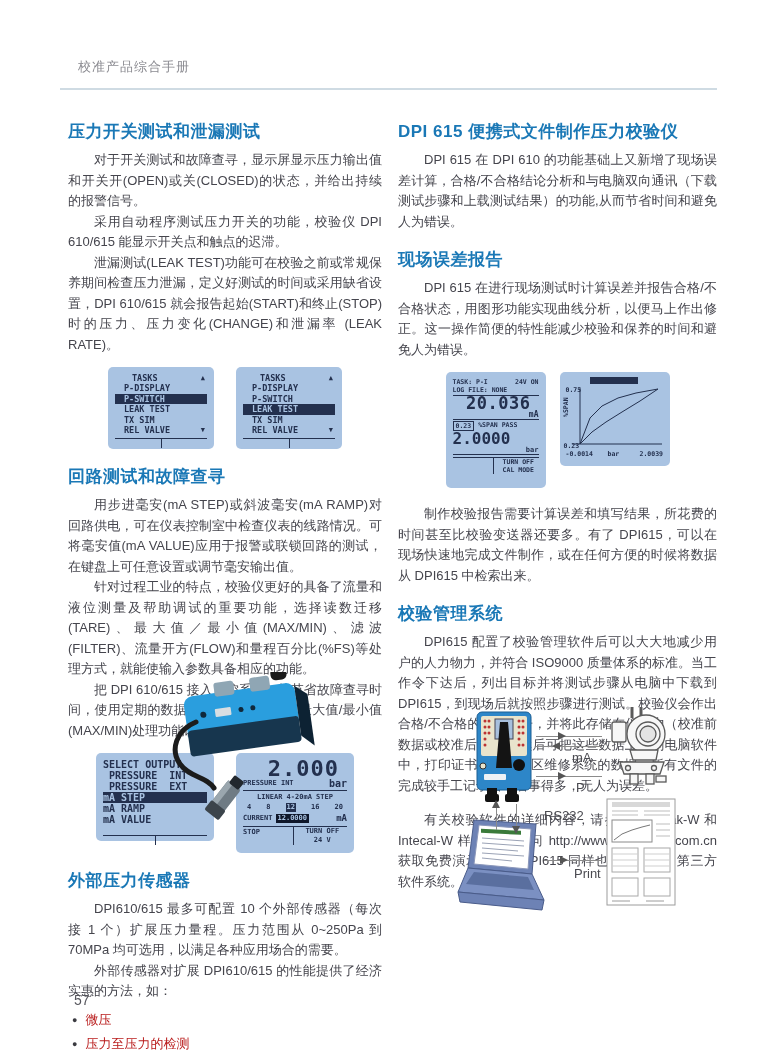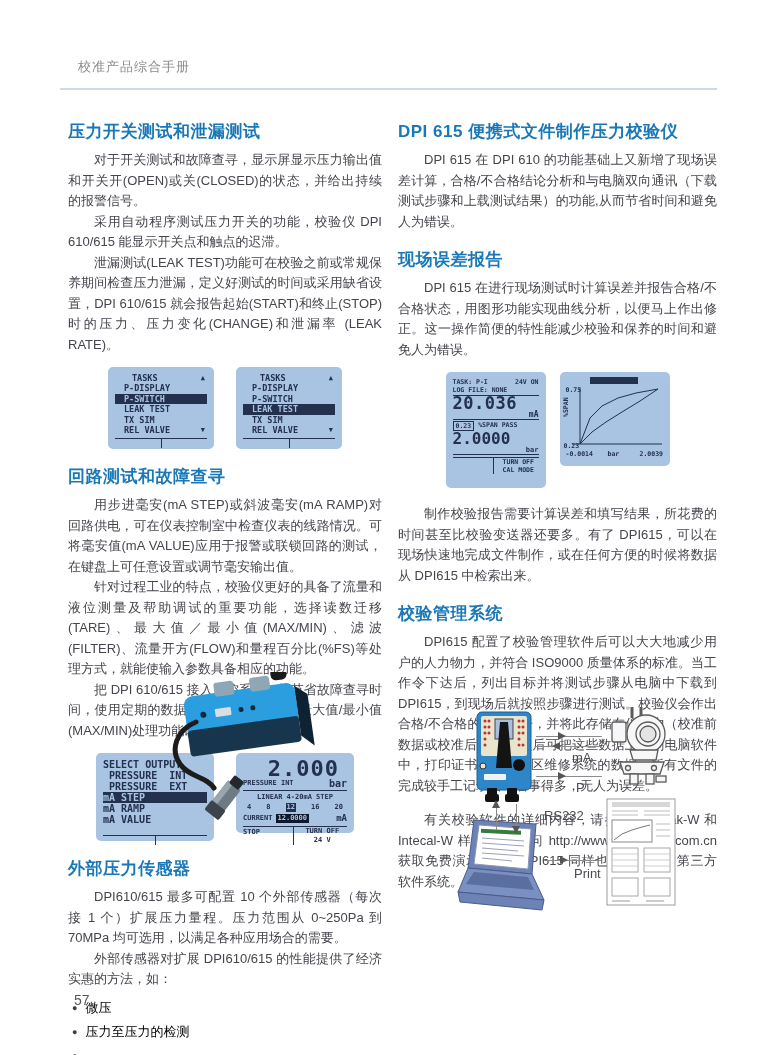--- a/index.html
+++ b/index.html
@@ -37,52 +37,52 @@
   .lcd-menu .hl { background:#23304e; color:#a9c3e2; }
   .lcd-menu .arrow { position:absolute; right:2px; top:0; font-size:7px; }
   .softkey { border-top:1px solid #23304e; height:9px; position:relative; margin-top:3px; }
   .softkey .tick { position:absolute; left:50%; top:0; width:1px; height:9px; background:#23304e; }
 
   .lcd-select { width:118px; height:88px; font-size:10px; line-height:11px; }
   .lcd-select .mrow { white-space:pre; }
   .lcd-select .hl { background:#23304e; color:#a9c3e2; }
   .lcd-select .softkey { margin-top:10px; }
 
-  .lcd-value { width:118px; height:80px; font-size:7px; line-height:9px; position:relative; }
+  .lcd-value { width:118px; height:100px; font-size:7px; line-height:9px; position:relative; }
   .bigval { font-size:22px; line-height:20px; text-align:right; letter-spacing:1px; padding-right:8px; }
   .val-sub { display:flex; justify-content:space-between; align-items:flex-end; border-bottom:1px solid #23304e; padding-bottom:2px; margin-bottom:2px; }
   .val-sub .unit { font-size:10px; }
   .mode-line { text-align:center; margin-top:1px; }
   .steps { display:flex; justify-content:space-between; padding:1px 4px; }
   .steps .hl { background:#23304e; color:#a9c3e2; padding:0 1px; }
   .cur-line { display:flex; align-items:center; gap:3px; padding:1px 0; }
   .cur-line .hl { background:#0f172a; color:#a9c3e2; padding:0 2px; }
   .cur-line .unit { font-size:9px; margin-left:auto; }
   .lcd-foot { display:flex; border-top:1px solid #23304e; margin-top:2px; }
   .lcd-foot .fl { flex:1; padding-top:1px; }
   .lcd-foot .fr { flex:1; border-left:1px solid #23304e; padding-left:4px; text-align:center; }
 
   .lcd-report { width:100px; height:116px; font-size:6.5px; line-height:8px; }
   .rep-top { display:flex; justify-content:space-between; }
   .rep-log { border-bottom:1px solid #23304e; padding-bottom:1px; }
-  .rep-big { font-size:17px; line-height:15px; padding-right:8px; letter-spacing:0.5px; }
+  .rep-big { font-size:17px; line-height:15px; text-align:right; padding-right:8px; letter-spacing:0.5px; }
   .rep-unit { text-align:right; font-size:8px; border-bottom:1px solid #23304e; }
   .rep-err { display:flex; gap:4px; padding:1px 0; }
   .rep-err .u { border:1px solid #23304e; padding:0 2px; }
   .rep-big2 { font-size:16px; line-height:14px; text-align:left; padding-right:8px; }
   .rep-unit2 { text-align:right; font-size:7px; border-bottom:1px solid #23304e; }
 
   .lcd-graph { width:110px; height:94px; position:relative; }
   .graph-title-block { position:absolute; left:30px; top:5px; width:48px; height:7px; background:#23304e; }
   .lcd-graph svg { position:absolute; left:4px; top:12px; }
   .gx { position:absolute; font-size:6.5px; }
 
   
   ul.features { list-style:none; margin-top:6px; }
-  ul.features li { font-size:13px; line-height:24px; color:#000000; padding-left:4px; }
+  ul.features li { font-size:13px; line-height:24px; color:#b91c1c; padding-left:4px; }
   ul.features li::before { content:"●"; font-size:9px; color:#3a3a40; margin-right:8px; vertical-align:1px; }
 
   
   .sensor-photo { position:absolute; left:158px; top:672px; width:165px; height:150px; }
 
   
   .diagram { position:absolute; left:440px; top:700px; width:290px; height:255px; font-size:13px; color:#4a4a50; }
   .diagram .lbl { position:absolute; }
   .dline { position:absolute; background:#8b8b8b; }
   .arrow-r { position:absolute; width:0; height:0; border-top:4px solid transparent; border-bottom:4px solid transparent; border-left:8px solid #555; }

